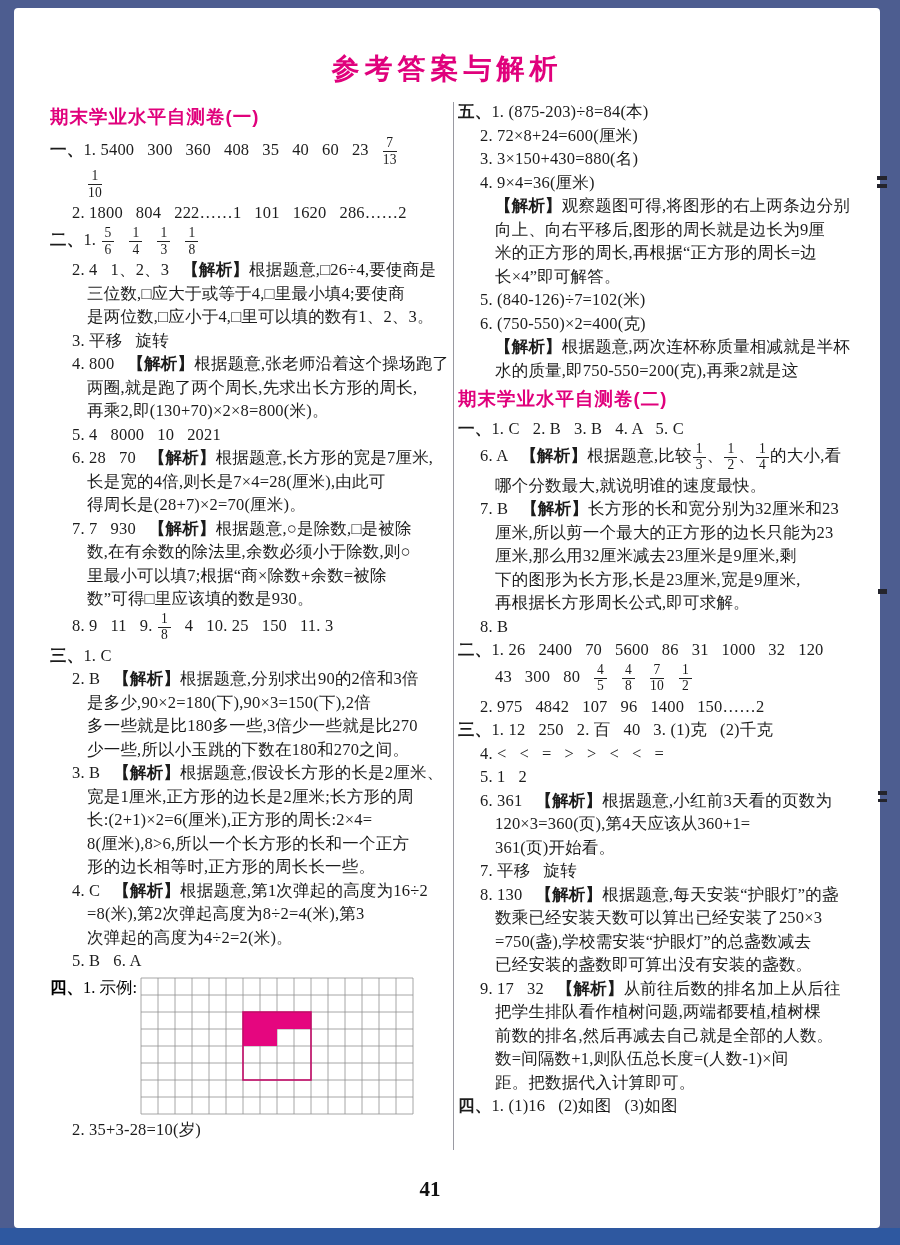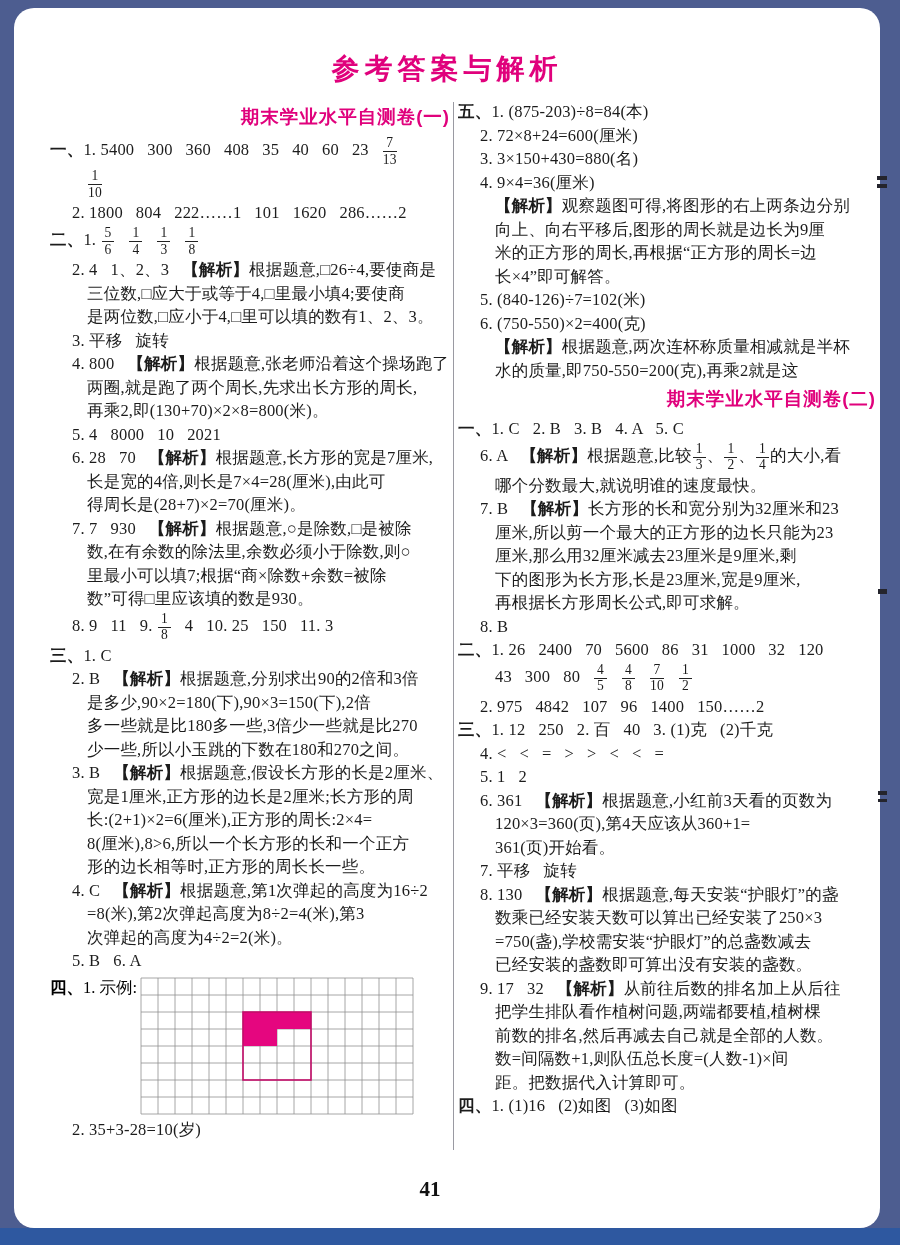--- a/index.html
+++ b/index.html
@@ -4,40 +4,40 @@
 <style>
   html,body{margin:0;padding:0;}
   body{
     width:900px;height:1245px;position:relative;overflow:hidden;
     background:#4d5d90;
     font-family:"Liberation Serif","DejaVu Serif",serif;
   }
   .footerbar{position:absolute;left:0;right:0;bottom:0;height:17px;background:#2e58a0;}
   .card{
     position:absolute;left:14px;top:8px;width:866px;height:1220px;
-    background:#ffffff;border-radius:20px;
+    background:#ffffff;border-radius:4px;
   }
   .title{
     text-align:center;padding-top:42px;
     font-size:28px;font-weight:bold;letter-spacing:5px;
     color:#e0017c;
     font-family:"Liberation Sans","DejaVu Sans",sans-serif;
   }
   .cols{display:flex;margin-top:12px;padding-left:36px;padding-right:4px;}
   .colL{width:400px;flex:none;}
   .vdiv{width:1px;flex:none;background:#9a9aa2;height:1048px;margin:2px 4px 0 3px;}
   .colR{flex:1;min-width:0;}
   .ln{
     font-size:16.5px;line-height:23.5px;color:#1c1c1c;
     white-space:pre;overflow:hidden;letter-spacing:0.2px;
   }
   .ln.i{padding-left:22px;}
   .ln.x{padding-left:37px;}
   .ln.hdr{
-    white-space:normal;text-align:right;
+    white-space:normal;text-align:left;
     color:#e0017c;font-weight:bold;font-size:18.5px;line-height:30px;
     letter-spacing:1px;padding:2px 0 3px 0;
     font-family:"Liberation Sans","DejaVu Sans",sans-serif;
   }
   .jx{font-family:"Liberation Sans","DejaVu Sans",sans-serif;font-weight:bold;}
   .fr{
     display:inline-block;text-align:center;vertical-align:middle;
     line-height:1.08;font-size:0.82em;padding:1px 1px;
   }
   .fr .n{display:block;padding:0 3px 0.5px 3px;border-bottom:1.3px solid #222;}

